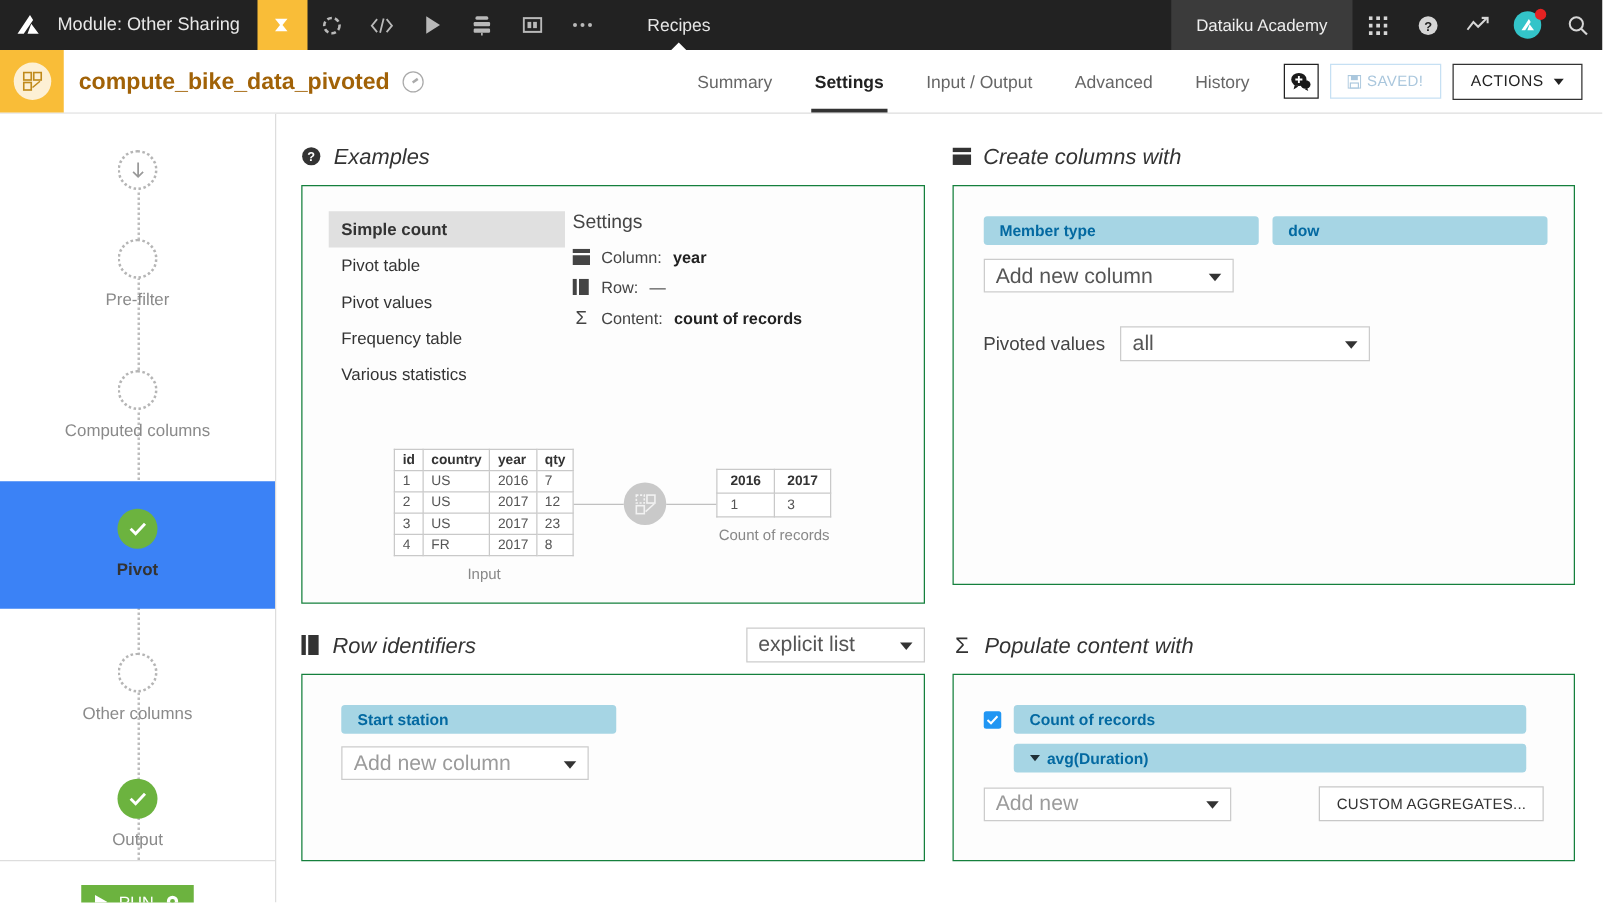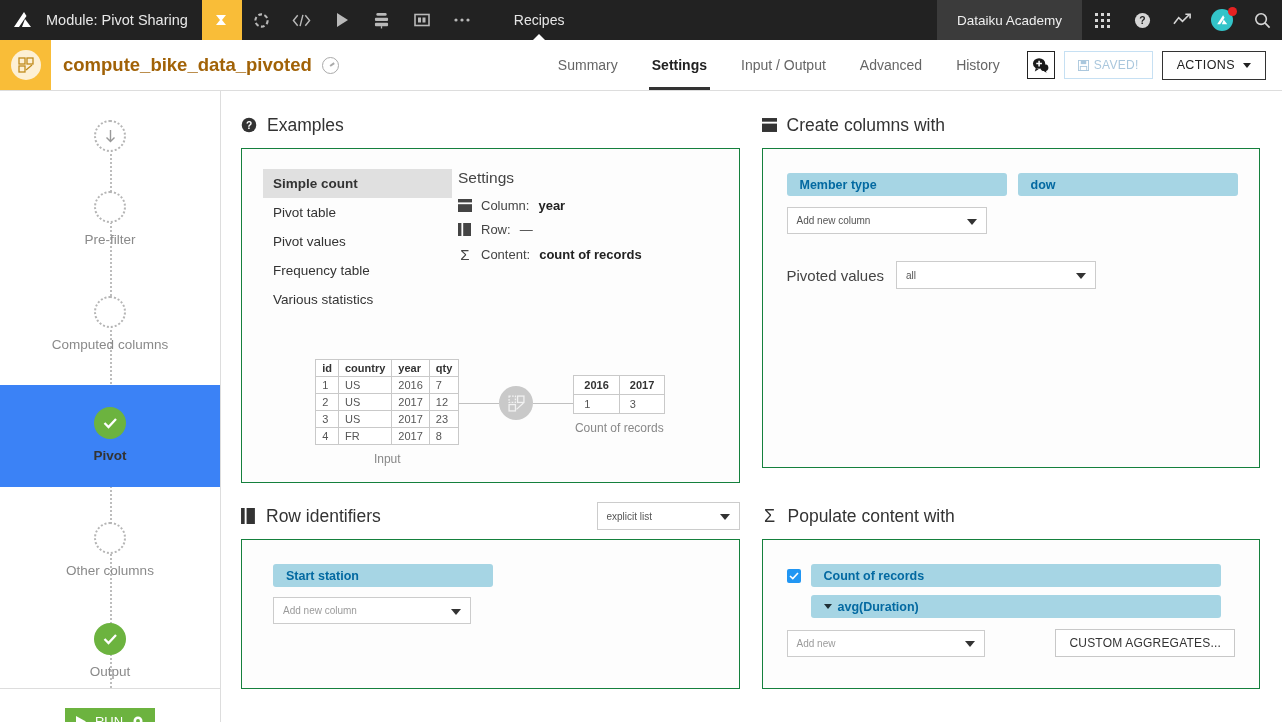--- a/index.html
+++ b/index.html
@@ -147,21 +147,21 @@
     display:flex; align-items:center; gap: 9px; font-size: 13px; cursor: pointer;
   }
 
   
   .main { flex: 1; display: grid; grid-template-columns: 1fr 1fr; grid-template-rows: auto auto;
           column-gap: 22px; padding: 17px 22px 0 20px; align-content: start; }
 
   .sec-head {
     display: flex; align-items: center; gap: 10px; height: 34px; margin-bottom: 6px;
   }
-  .sec-title { font-size: 17.5px; color: #333333; font-weight: 400; }
+  .sec-title { font-size: 17.5px; color: #333333; font-weight: 400; font-style: italic; }
   .sec-head .sel-inline { margin-left: auto; }
 
   .panel { border: 1px solid #15803d; background: #fdfdfd; }
 
   
   .ex-body { display: flex; padding: 14px 0 0 0; }
   .ex-list { width: 210px; padding: 6px 0 0 21px; }
   .ex-item {
     font-size: 13.5px; color: #333333; padding: 7px 10px; cursor: pointer;
   }
@@ -188,21 +188,21 @@
 
   
   .chip {
     background: #a6d5e4; color: #0369a1; font-size: 12.5px; font-weight: 700;
     height: 23px; border-radius: 3px; display:flex; align-items:center;
     padding: 0 13px; cursor: pointer;
   }
   .chip .tri { width:0;height:0;border-left:4px solid transparent;border-right:4px solid transparent;border-top:5px solid #1f2f36; margin-right:6px;}
   .select {
     position: relative; height: 27px; border: 1px solid #cccccc; background: #fff;
-    display: flex; align-items: center; padding: 0 26px 0 9px; font-size: 10px;
+    display: flex; align-items: center; padding: 0 26px 0 9px; font-size: 17px;
     color: #555; cursor: pointer;
   }
   .select.ph { color: #9b9b9b; }
   .select::after {
     content: ""; position: absolute; right: 9px; top: 50%; margin-top:-2px;
     width:0;height:0;border-left:5px solid transparent;border-right:5px solid transparent;border-top:6px solid #333;
   }
   .sel-inline { width: 143px; height: 28px; }
 
   
@@ -241,21 +241,21 @@
 </style>
 </head>
 <body>
 
 <div class="topbar">
   <div class="tb-logo">
     <svg width="22" height="20" viewBox="0 0 22 20">
         <path d="M2 17 L12 2 L14.5 6 L7 17 Z M13 9 L19 17 L10 17 Z" fill="#ffffff"></path>
       </svg>
   </div>
-  <div class="tb-project">Module: Pivot Sharing</div>
+  <div class="tb-project">Module: Other Sharing</div>
   <div class="tb-icons">
     <div class="tb-ic active">
       <svg width="18" height="18" viewBox="0 0 18 18">
           <path d="M3 4 L13 4 L9 9 L13 14 L3 14 L7 9 Z" fill="currentColor"></path>
         </svg>
     </div>
     <div class="tb-ic">
       <svg width="17" height="17" viewBox="0 0 18 18">
           <circle cx="9" cy="9" r="6.5" fill="none" stroke="currentColor" stroke-width="2.2" stroke-dasharray="4 2.6"></circle>
         </svg>

